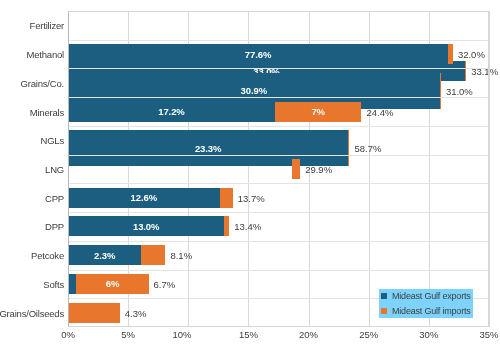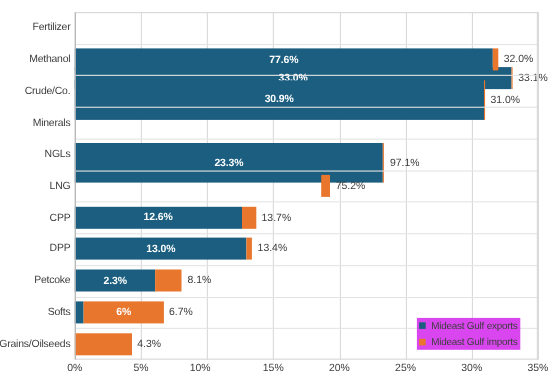--- a/index.html
+++ b/index.html
@@ -97,40 +97,40 @@
     font-size:9.5px;
     color:#3d3d3d;
     transform:translateX(-50%);
     white-space:nowrap;
   }
   
   .legend{
     position:absolute;
     left:379px; top:289px;
     display:flex;flex-direction:column;gap:5px;
-    background:#d946ef;
+    background:#7dd3fc;
     padding:2px 2px;
   }
   .legend-item{display:flex;align-items:center;gap:5px;}
   .legend-swatch{
     width:6px;height:6px;display:inline-block;flex:none;
   }
   .legend-text{
     font-size:9px;color:#3d3d3d;white-space:nowrap;letter-spacing:-0.2px;
   }
 </style>
 </head>
 <body>
 
 <div id="chart-root">
 
   <div class="ylabels">
       <div class="ylabel" style="top: 14.3636px;">Fertilizer</div>
       <div class="ylabel" style="top: 43.0909px;">Methanol</div>
-      <div class="ylabel" style="top: 71.8182px;">Crude/Co.</div>
+      <div class="ylabel" style="top: 71.8182px;">Grains/Co.</div>
       <div class="ylabel" style="top: 100.545px;">Minerals</div>
       <div class="ylabel" style="top: 129.273px;">NGLs</div>
       <div class="ylabel" style="top: 158px;">LNG</div>
       <div class="ylabel" style="top: 186.727px;">CPP</div>
       <div class="ylabel" style="top: 215.455px;">DPP</div>
       <div class="ylabel" style="top: 244.182px;">Petcoke</div>
       <div class="ylabel" style="top: 272.909px;">Softs</div>
       <div class="ylabel" style="top: 301.636px;">Grains/Oilseeds</div>
     </div>
 
@@ -163,32 +163,41 @@
         </div>
         <div class="row-sep" style="top: 57.4545px;"></div>
         <div class="row" style="top: 61.8182px; height: 36px;">
           <div class="bar bar-exports" style="left: 0px; width: 371.683px;">
             <span class="seg-label">30.9%</span>
           </div>
           <div class="bar bar-imports" style="left: 371.683px; width: 1.20286px;"></div>
           <div class="total-label" style="left: 377.886px;">31.0%</div>
         </div>
         <div class="row-sep" style="top: 86.1818px;"></div>
+        <div class="row" style="top: 90.5455px; height: 20px;">
+          <div class="bar bar-exports" style="left: 0px; width: 206.891px;">
+            <span class="seg-label">17.2%</span>
+          </div>
+          <div class="bar bar-imports" style="left: 206.891px; width: 86.6057px;">
+            <span class="seg-label">7%</span>
+          </div>
+          <div class="total-label" style="left: 298.497px;">24.4%</div>
+        </div>
         <div class="row-sep" style="top: 114.909px;"></div>
         <div class="row" style="top: 119.273px; height: 36px;">
           <div class="bar bar-exports" style="left: 0px; width: 280.266px;">
             <span class="seg-label">23.3%</span>
           </div>
           <div class="bar bar-imports" style="left: 280.266px; width: 1.20286px;"></div>
-          <div class="total-label" style="left: 286.469px;">97.1%</div>
+          <div class="total-label" style="left: 286.469px;">58.7%</div>
         </div>
         <div class="row-sep" style="top: 143.636px;"></div>
         <div class="row" style="top: 148px; height: 20px;">
           <div class="bar bar-imports" style="left: 223.731px; width: 8.42px;"></div>
-          <div class="total-label" style="left: 237.151px;">75.2%</div>
+          <div class="total-label" style="left: 237.151px;">29.9%</div>
         </div>
         <div class="row-sep" style="top: 172.364px;"></div>
         <div class="row" style="top: 176.727px; height: 20px;">
           <div class="bar bar-exports" style="left: 0px; width: 151.56px;">
             <span class="seg-label">12.6%</span>
           </div>
           <div class="bar bar-imports" style="left: 151.56px; width: 13.2314px;"></div>
           <div class="total-label" style="left: 169.791px;">13.7%</div>
         </div>
         <div class="row-sep" style="top: 201.091px;"></div>

